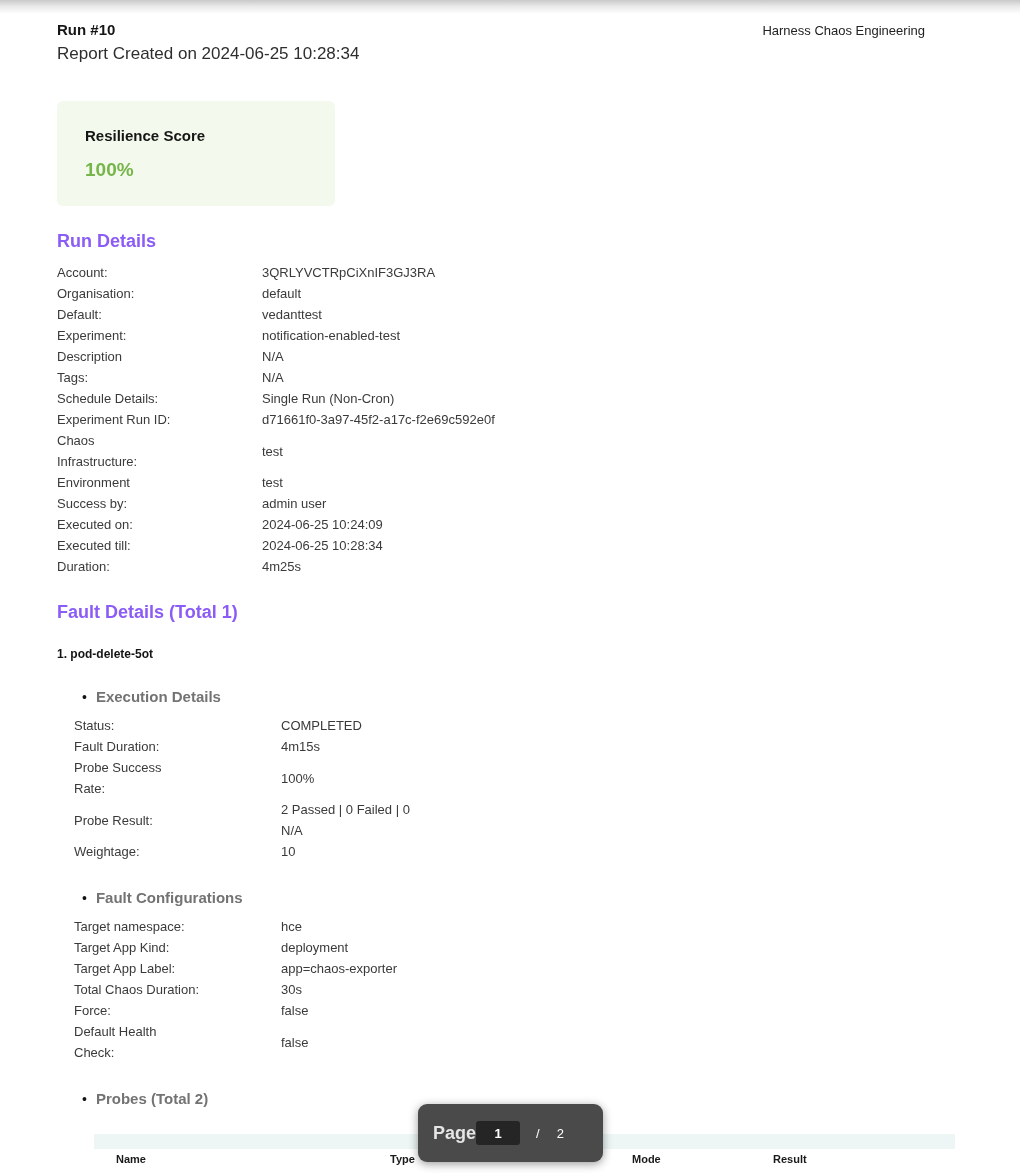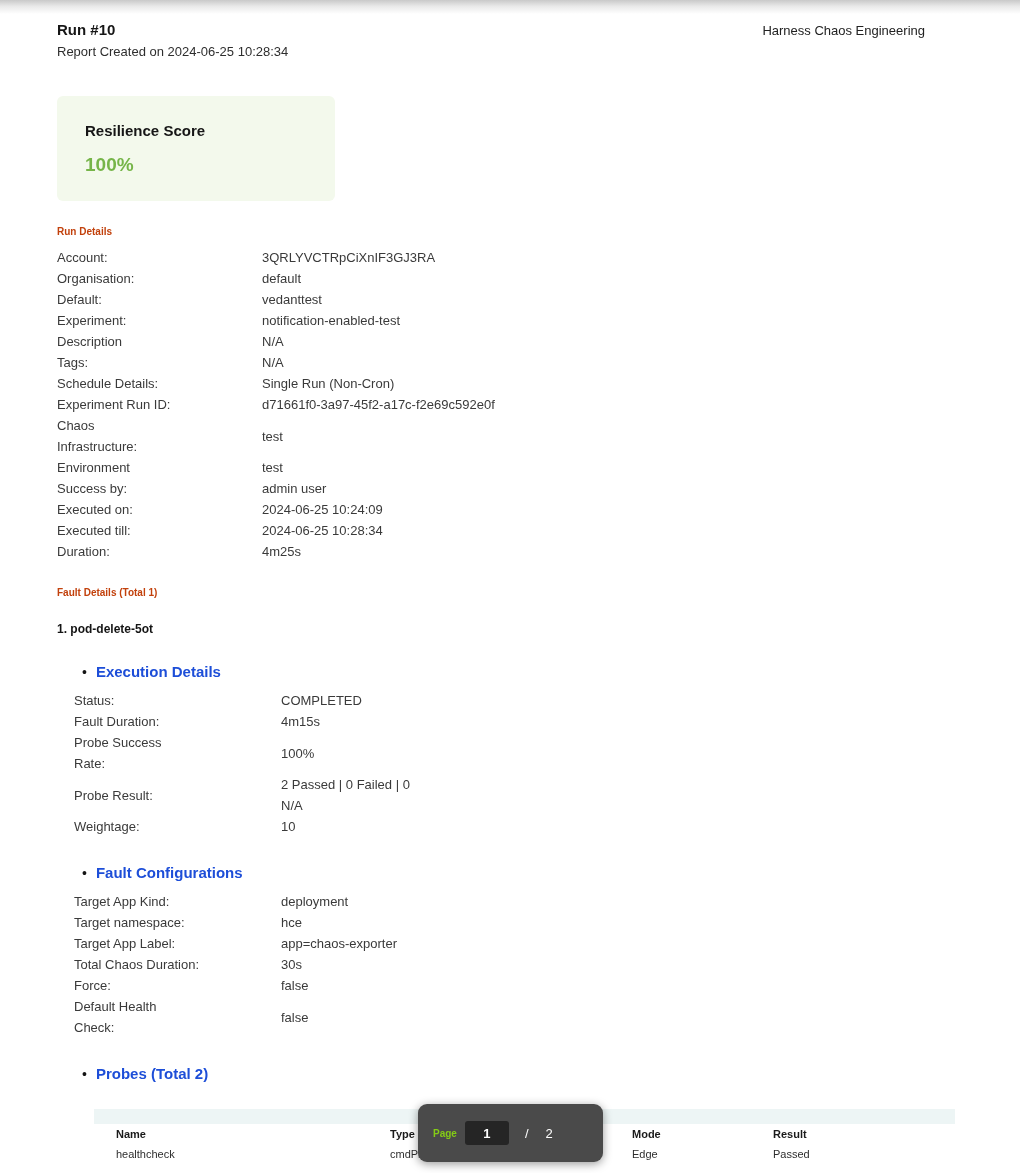--- a/index.html
+++ b/index.html
@@ -10,62 +10,62 @@
   }
   .top-shade {
     position:absolute; top:0; left:0; width:1020px; height:14px;
     background:linear-gradient(to bottom,#c9c9c9 0%,#e9e9e9 45%,#ffffff 100%);
   }
   .page { position:relative; padding:21px 95px 0 57px; }
 
   
   .hdr { display:flex; justify-content:space-between; align-items:flex-start; }
   .hdr-title { font-size:15px; font-weight:bold; color:#161616; }
-  .hdr-sub { font-size:13px; color:#2e2e2e; margin-top:6px; }
+  .hdr-sub { font-size:17px; color:#2e2e2e; margin-top:6px; }
   .hdr-brand { font-size:13px; color:#222; margin-top:2px; }
 
   
   .res-box {
     margin-top:37px; width:278px; height:105px; border-radius:6px;
     background:#f3f9ec; padding:26px 0 0 28px;
   }
   .res-label { font-size:15px; font-weight:bold; color:#161616; }
   .res-value { font-size:19px; font-weight:bold; color:#76b549; margin-top:15px; }
 
-  .sec-heading { font-size:10px; font-weight:bold; color:#c2410c; margin-top:25px; }
+  .sec-heading { font-size:18px; font-weight:bold; color:#8b5cf6; margin-top:25px; }
 
   
   .kv { margin-top:10px; }
   .kv-row { display:flex; align-items:center;gap:13px; }
   .kv-label, .kv-value { font-size:13px; line-height:21px; color:#3a3a3a; white-space:pre-line; }
   .kv-run .kv-label { width:192px; flex:0 0 192px; }
   .kv-sub { margin-left:17px; }
   .kv-sub .kv-label { width:194px; flex:0 0 194px; }
 
   .fault-name { font-size:12px; font-weight:bold; color:#141414; margin-top:24px; }
 
   .bullet-head { display:flex; align-items:baseline; margin-left:25px; margin-top:27px; }
   .bullet { font-size:14px; color:#141414; margin-right:9px; }
-  .bullet-label { font-size:15px; font-weight:bold; color:#1d4ed8; }
+  .bullet-label { font-size:15px; font-weight:bold; color:#737373; }
 
   
   .probe-table { margin-left:37px; margin-top:27px; width:861px; }
   .pt-strip { height:15px; background:#edf5f5; }
   .pt-grid { display:grid; grid-template-columns:296px 242px 141px 1fr; }
   .pt-cell { font-size:11px; line-height:20px; color:#2e2e2e; }
   .pt-cell.first { padding-left:22px; }
   .pt-head .pt-cell { font-weight:bold; color:#1a1a1a; }
 
   
   .page-indicator {
     position:absolute; left:418px; top:1104px; width:185px; height:58px;
     background:#4a4a4a; border-radius:9px; display:flex; align-items:center;
     padding:0 0 0 15px; box-shadow:0 2px 10px rgba(0,0,0,.4);
   }
-  .pi-label { color:#84cc16; font-size:10px; font-weight:600; margin-right:8px; }
+  .pi-label { color:#e5e5e5; font-size:18px; font-weight:600; }
   .pi-input {
     width:44px; height:24px; background:#252525; border:none; border-radius:3px;
     color:#ffffff; font-size:13px; font-weight:bold; text-align:center;
     font-family:"Liberation Sans","DejaVu Sans",sans-serif;
   }
   .pi-sep { color:#ffffff; font-size:13px; margin:0 0 0 16px; }
   .pi-total { color:#ffffff; font-size:13px; margin-left:17px; }
 </style>
 </head>
 <body>
@@ -181,26 +181,26 @@
         <div class="kv-value">10</div>
       </div>
   </div>
 
   <div class="bullet-head">
     <span class="bullet">•</span>
     <span class="bullet-label">Fault Configurations</span>
   </div>
   <div class="kv kv-sub">
     <div class="kv-row">
+        <div class="kv-label">Target namespace:</div>
+        <div class="kv-value">hce</div>
+      </div>
+    <div class="kv-row">
         <div class="kv-label">Target App Kind:</div>
         <div class="kv-value">deployment</div>
-      </div>
-    <div class="kv-row">
-        <div class="kv-label">Target namespace:</div>
-        <div class="kv-value">hce</div>
       </div>
     <div class="kv-row">
         <div class="kv-label">Target App Label:</div>
         <div class="kv-value">app=chaos-exporter</div>
       </div>
     <div class="kv-row">
         <div class="kv-label">Total Chaos Duration:</div>
         <div class="kv-value">30s</div>
       </div>
     <div class="kv-row">

